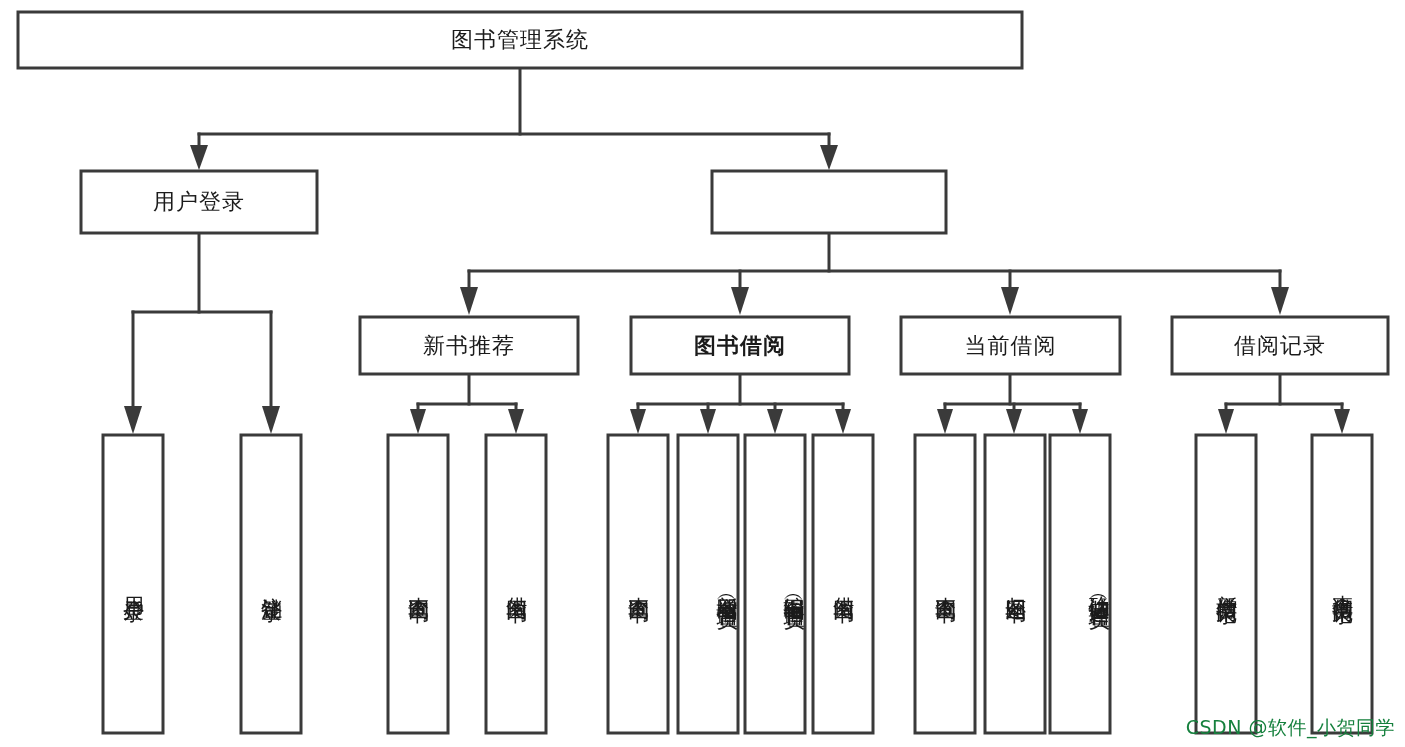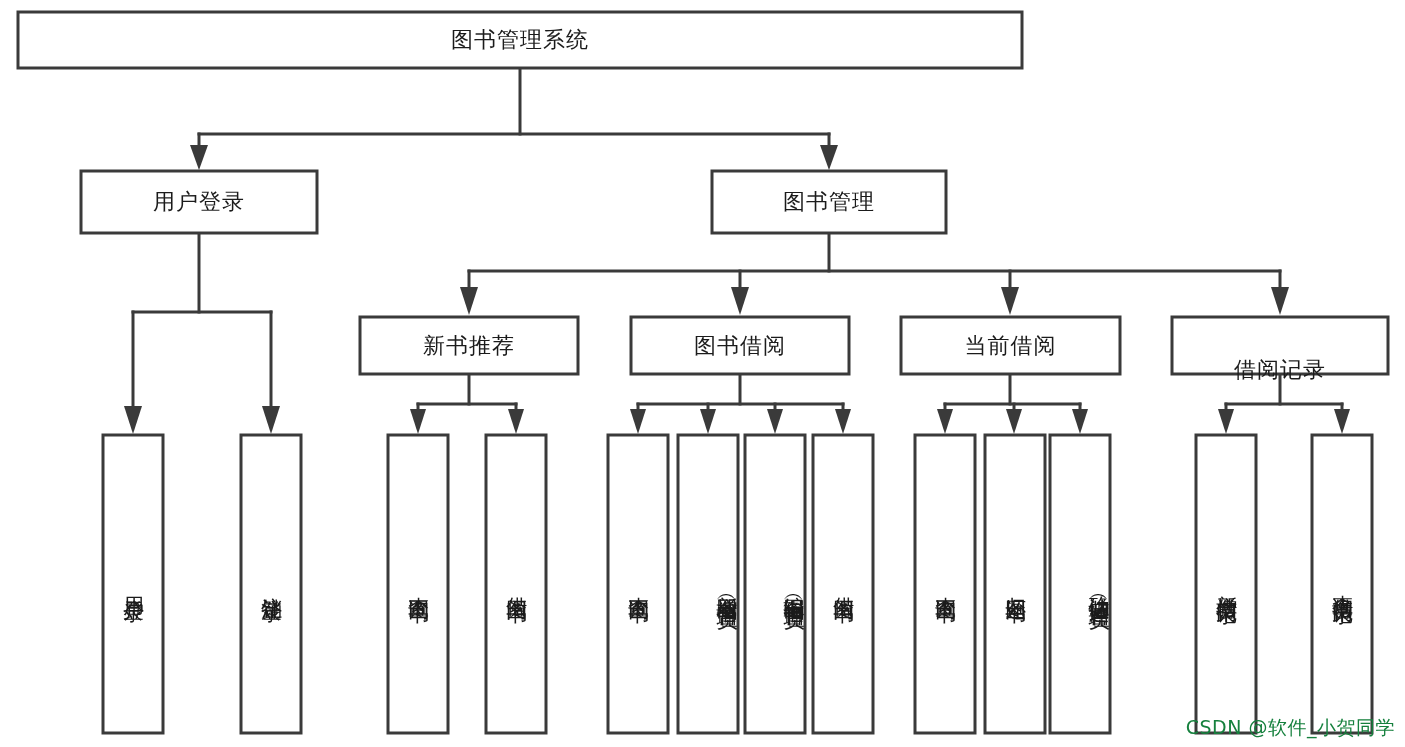--- a/index.html
+++ b/index.html
@@ -185,26 +185,25 @@
     <rect class="node-box" x="915" y="435" width="60" height="298"></rect>
     <rect class="node-box" x="985" y="435" width="60" height="298"></rect>
     <rect class="node-box" x="1050" y="435" width="60" height="298"></rect>
     <rect class="node-box" x="1196" y="435" width="60" height="298"></rect>
     <rect class="node-box" x="1312" y="435" width="60" height="298"></rect>
   </svg>
 
   <div class="hlabel" style="left:18px; top:12px; width:1004px; height:56px;">图书管理系统</div>
 
   <div class="hlabel" style="left:81px; top:171px; width:236px; height:62px;">用户登录</div>
-  <div class="hlabel" style="left:712px; top:171px; width:234px; height:62px;">图书管理</div>
 
   <div class="hlabel" style="left:360px; top:317px; width:218px; height:57px;text-align:center;">新书推荐</div>
-  <div class="hlabel" style="left:631px; top:317px; width:218px; height:57px;">图书借阅</div>
+  <div class="hlabel" style="left:631px; top:317px; width:218px; height:57px;font-weight:bold;">图书借阅</div>
   <div class="hlabel" style="left:901px; top:317px; width:219px; height:57px;">当前借阅</div>
-  <div class="hlabel" style="left:1172px; top:317px; width:216px; height:57px;margin-top:24px;">借阅记录</div>
+  <div class="hlabel" style="left:1172px; top:317px; width:216px; height:57px;">借阅记录</div>
 
   <div class="vlabel" style="left:103px; top:435px; width:60px; height:298px;">用户登录</div>
   <div class="vlabel" style="left:241px; top:435px; width:60px; height:298px;">注销登录</div>
   <div class="vlabel" style="left:388px; top:435px; width:60px; height:298px;">查询图书</div>
   <div class="vlabel" style="left:486px; top:435px; width:60px; height:298px;">借阅图书</div>
   <div class="vlabel" style="left:608px; top:435px; width:60px; height:298px;">查询图书</div>
   <div class="vlabel" style="left:678px; top:435px; width:60px; height:298px; align-items:flex-start; padding-top:8px; box-sizing:border-box;">新增图书（管理员）</div>
   <div class="vlabel" style="left:745px; top:435px; width:60px; height:298px; align-items:flex-start; padding-top:8px; box-sizing:border-box;">编辑图书（管理员）</div>
   <div class="vlabel" style="left:813px; top:435px; width:60px; height:298px;">借阅图书</div>
   <div class="vlabel" style="left:915px; top:435px; width:60px; height:298px;">查询图书</div>

